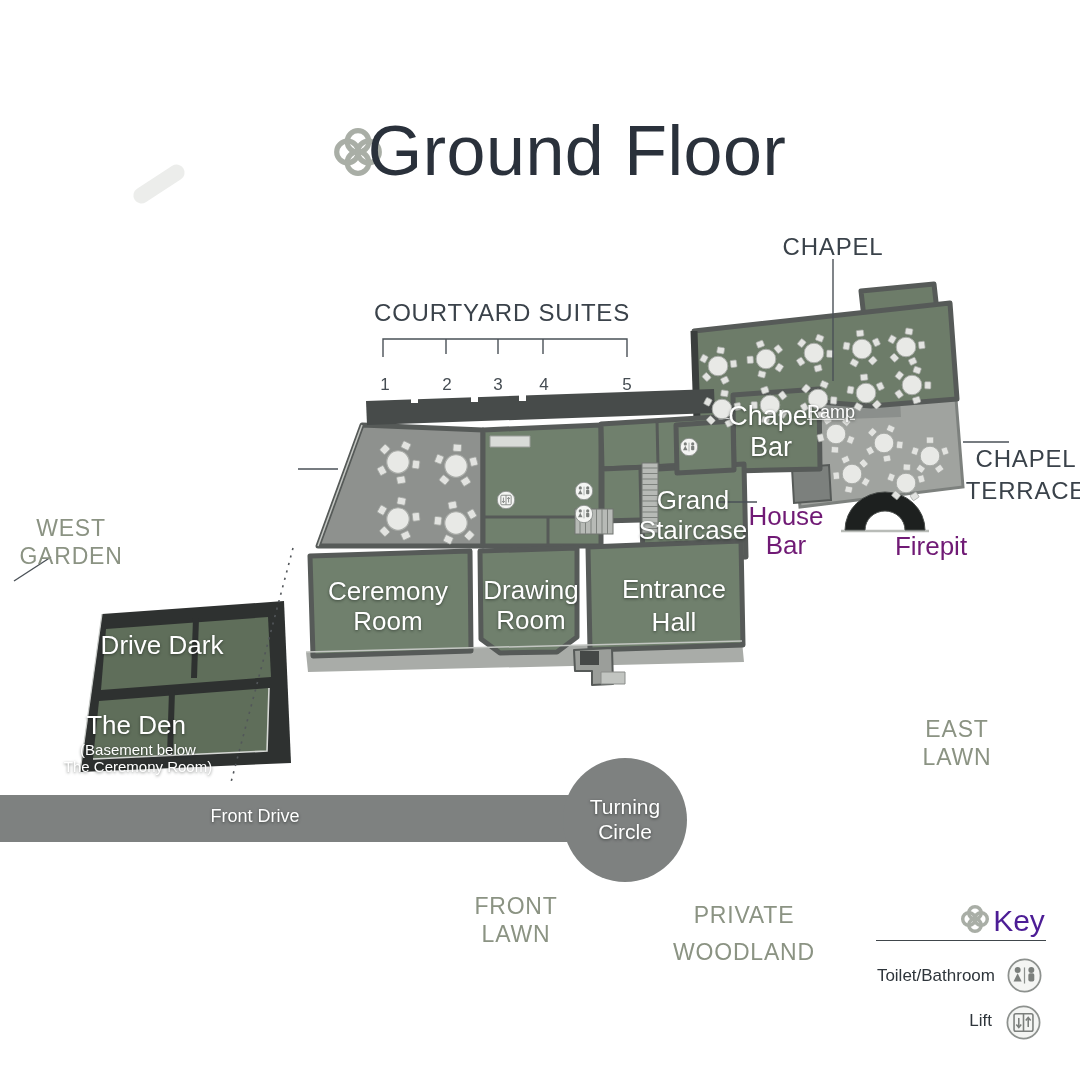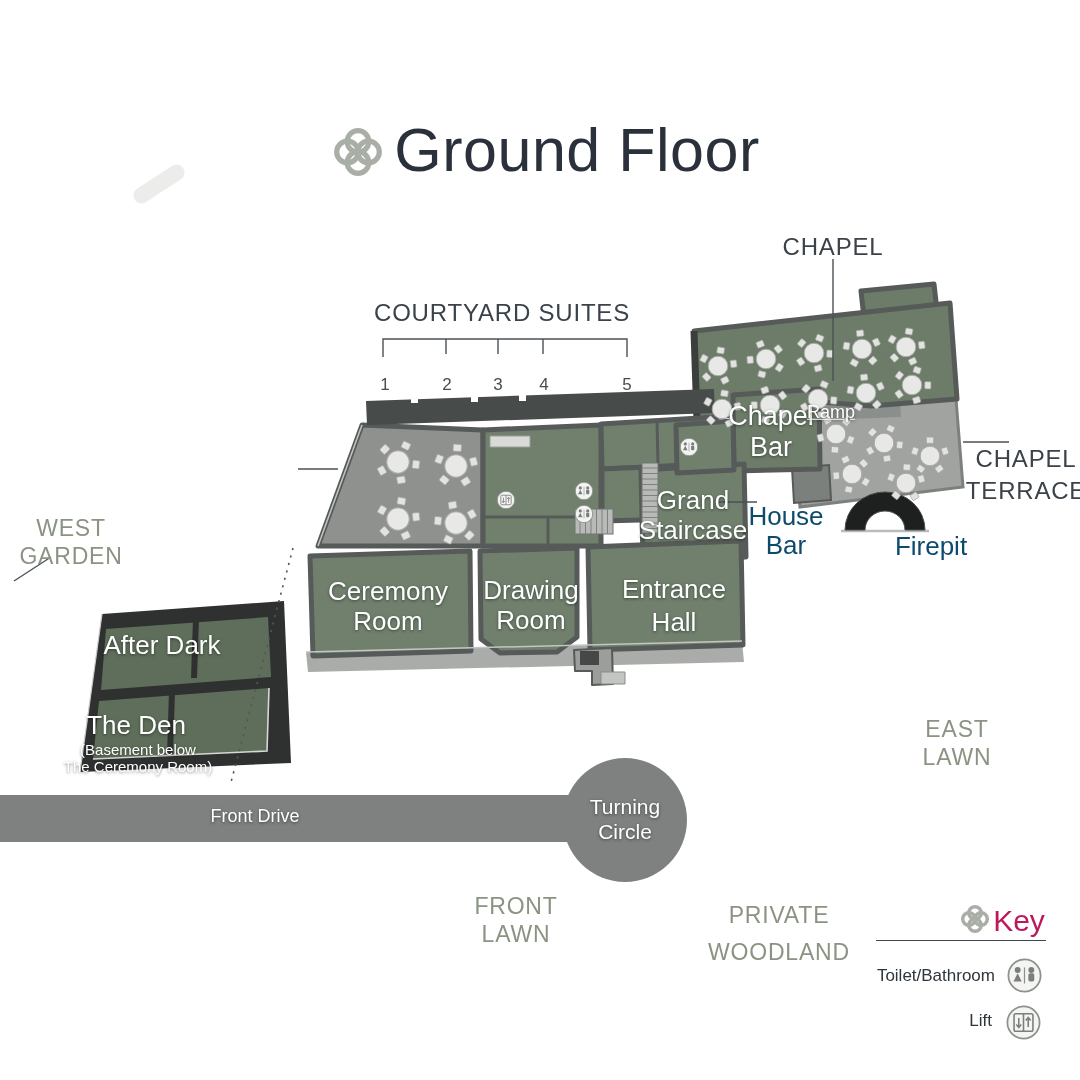--- a/index.html
+++ b/index.html
@@ -1,28 +1,28 @@
 <!DOCTYPE html>
 <html><head>
 <meta charset="utf-8">
 <style>
   html,body{margin:0;padding:0;background:#ffffff;}
   .stage{position:relative;width:1080px;height:1080px;background:#ffffff;overflow:hidden;
          font-family:"Liberation Sans", sans-serif;}
   .stage svg.map{position:absolute;left:0;top:0;z-index:1;}
   .lbl{position:absolute;transform:translate(-50%,-50%);white-space:pre-line;text-align:center;
        z-index:3;line-height:1.18;}
-  .title{font-size:61px;color:#2a313b;font-weight:500;letter-spacing:.5px;white-space:nowrap;}
+  .title{font-size:70px;color:#2a313b;font-weight:500;letter-spacing:.5px;white-space:nowrap;}
   .ink{color:#3a424a;font-size:24px;letter-spacing:.8px;}
-  .ink-s{color:#0c4a6e;font-size:26px;line-height:1.12;}
+  .ink-s{color:#701a75;font-size:26px;line-height:1.12;}
   .sage{color:#8b9383;font-size:23px;letter-spacing:.8px;line-height:1.22;}
   .white-lbl{color:#ffffff;font-size:26px;line-height:1.14;text-shadow:0 1px 3px rgba(15,20,17,.55);}
   .num{color:#464d53;font-size:17px;}
   .right-al{transform:translate(-100%,-50%);text-align:right;}
-  .key-title{font-size:30px;color:#be185d;white-space:nowrap;}
+  .key-title{font-size:30px;color:#4c1d95;white-space:nowrap;}
   .key-item{font-size:17px;color:#2e353b;white-space:nowrap;}
   .key-rule{position:absolute;left:876px;top:940px;width:170px;height:1px;background:#40464b;z-index:3;}
   .ico{position:absolute;z-index:3;}
 </style>
 </head>
 <body>
 
 <div class="stage">
 
   <svg class="map" width="1080" height="1080" viewBox="0 0 1080 1080">
@@ -329,35 +329,35 @@
   <div class="lbl num" style="left:498px;top:385px;">3</div>
   <div class="lbl num" style="left:544px;top:385px;">4</div>
   <div class="lbl num" style="left:627px;top:385px;">5</div>
 
   <div class="lbl sage" style="left:71px;top:542px;">WEST
 GARDEN</div>
   <div class="lbl sage" style="left:957px;top:743px;">EAST
 LAWN</div>
   <div class="lbl sage" style="left:516px;top:913px;margin-top:7px;">FRONT
 LAWN</div>
-  <div class="lbl sage" style="left:744px;top:934px;line-height:1.6;margin-left:35px;">PRIVATE
+  <div class="lbl sage" style="left:744px;top:934px;line-height:1.6;">PRIVATE
 WOODLAND</div>
 
   <div class="lbl white-lbl" style="left:771px;top:432px;font-size:27px;">Chapel
 Bar</div>
   <div class="lbl white-lbl" style="left:831px;top:412px;font-size:18px;text-decoration:underline;">Ramp</div>
   <div class="lbl white-lbl" style="left:674px;top:605px;line-height:1.25;">Entrance
 Hall</div>
   <div class="lbl white-lbl" style="left:693px;top:516px;">Grand
 Staircase</div>
   <div class="lbl white-lbl" style="left:531px;top:606px;">Drawing
 Room</div>
   <div class="lbl white-lbl" style="left:388px;top:607px;">Ceremony
 Room</div>
-  <div class="lbl white-lbl" style="left:162px;top:646px;">After Dark</div>
+  <div class="lbl white-lbl" style="left:162px;top:646px;">Drive Dark</div>
   <div class="lbl white-lbl" style="left:136px;top:726px;">The Den</div>
   <div class="lbl white-lbl" style="left:138px;top:758px;font-size:15px;">(Basement below
 The Ceremony Room)</div>
 
   <div class="lbl white-lbl" style="left:255px;top:816px;font-size:18px;">Front Drive</div>
   <div class="lbl white-lbl" style="left:625px;top:819px;font-size:21px;line-height:1.2;">Turning
 Circle</div>
 
   <svg class="ico" style="left:960px;top:904px;" width="30" height="30" viewBox="0 0 52 52">
     <g fill="none" stroke="#a9aea6" stroke-width="6">

